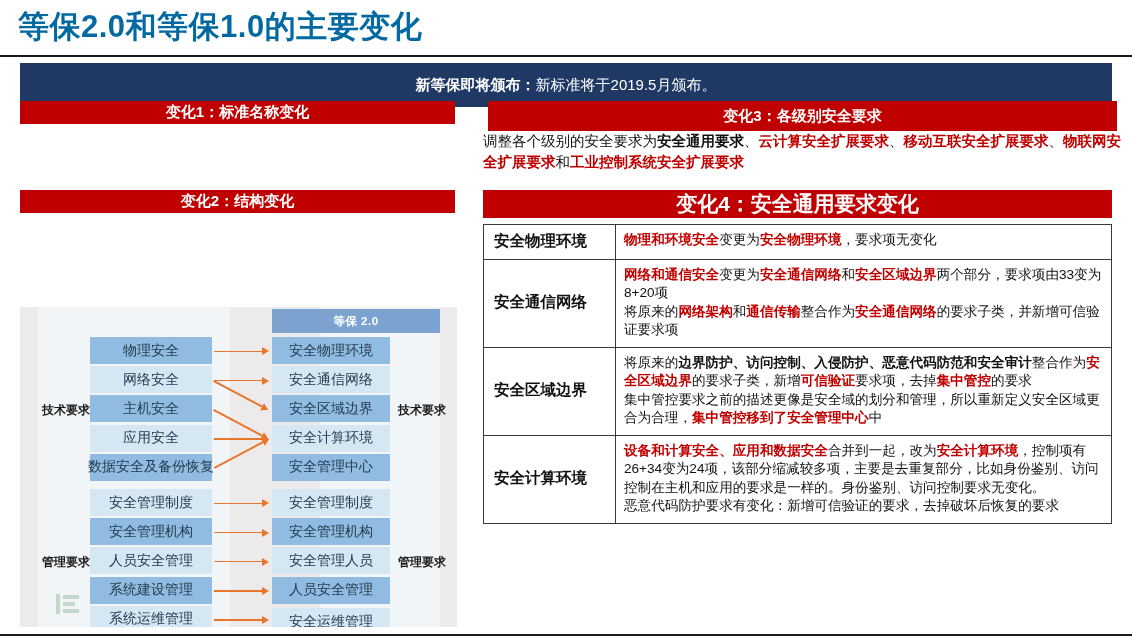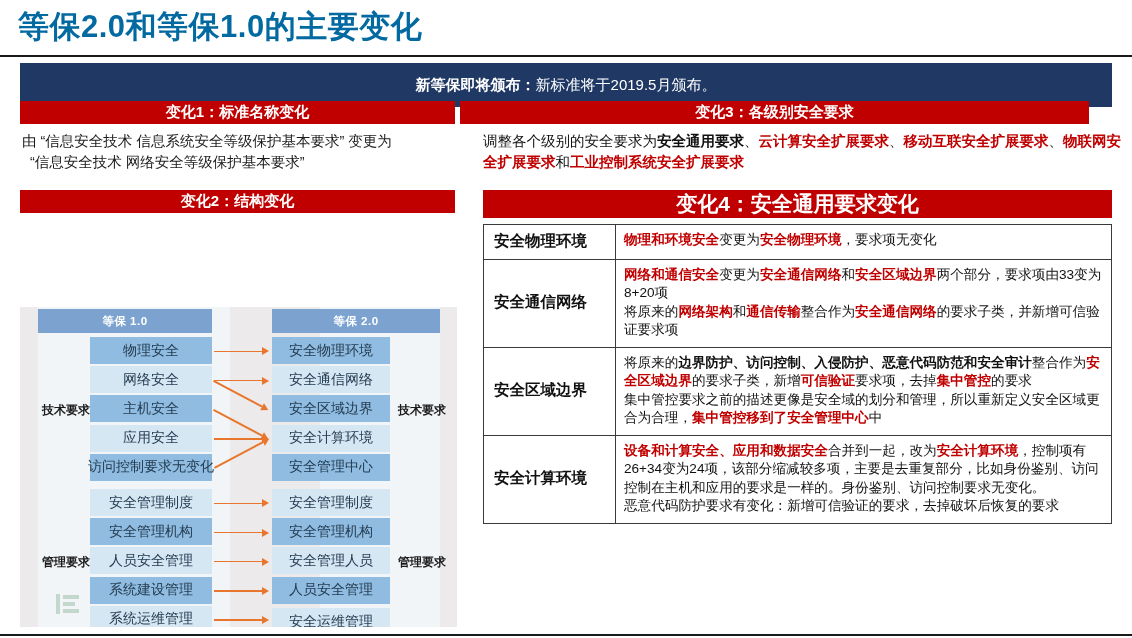--- a/index.html
+++ b/index.html
@@ -33,21 +33,21 @@
   .banner b { font-weight:700; }
 
   
   .redbar {
     position:absolute; background:#C00000; color:#fff;
     display:flex; align-items:center; justify-content:center;
     font-size:15px; font-weight:700; white-space:nowrap;
   }
   #bar-c1 { left:20px;  top:101px; width:435px; height:23px; }
   #bar-c2 { left:20px;  top:190px; width:435px; height:23px; }
-  #bar-c3 { left:460px; top:101px; width:629px; height:23px; }
+  #bar-c3 { left:488px; top:101px; width:629px; height:30px; }
   #bar-c4 { left:483px; top:190px; width:629px; height:28px; font-size:21px; }
 
   
   .para {
     position:absolute; font-size:14.5px; color:#1a1a1a; line-height:1.42;
   }
   #p-c1 { left:22px; top:131px; width:440px; }
   #p-c1 .l2 { padding-left:8px; }
   #p-c2 { left:22px; top:221px; width:436px; }
   #p-c3 { left:483px; top:131px; width:640px; font-size:14.5px; line-height:1.45; }
@@ -121,38 +121,33 @@
 
   <div class="title">等保2.0和等保1.0的主要变化</div>
   <div class="title-rule"></div>
 
   <div class="banner">
     <b>新等保即将颁布：</b>
       <span>新标准将于2019.5月颁布。</span>
   </div>
 
   <div class="redbar" id="bar-c1">变化1：标准名称变化</div>
-  <div class="para" id="p-c1">
-    <div>由 “信息安全技术  信息系统安全等级保护基本要求” 变更为</div>
-    <div class="l2">“信息安全技术  网络安全等级保护基本要求”</div>
-  </div>
 
   <div class="redbar" id="bar-c2">变化2：结构变化</div>
 
   <div class="diagram">
     <div class="dg-col-l"></div>
     <div class="dg-col-r"></div>
-    <div class="dg-head" id="dg-head-l">等保 1.0</div>
     <div class="dg-head" id="dg-head_r">等保 2.0</div>
     <div id="dg-cells">
         <div class="cell col-l dark" style="top: 30px;">物理安全</div>
         <div class="cell col-l light" style="top: 59.2px;">网络安全</div>
         <div class="cell col-l dark" style="top: 88.4px;">主机安全</div>
         <div class="cell col-l light" style="top: 117.6px;">应用安全</div>
-        <div class="cell col-l dark" style="top: 146.8px;">访问控制要求无变化</div>
+        <div class="cell col-l dark" style="top: 146.8px;">数据安全及备份恢复</div>
         <div class="cell col-l light" style="top: 182px;">安全管理制度</div>
         <div class="cell col-l dark" style="top: 211.2px;">安全管理机构</div>
         <div class="cell col-l light" style="top: 240.4px;">人员安全管理</div>
         <div class="cell col-l dark" style="top: 269.6px;">系统建设管理</div>
         <div class="cell col-l light" style="top: 298.8px;">系统运维管理</div>
         <div class="cell col-r dark" style="top: 30px;">安全物理环境</div>
         <div class="cell col-r light" style="top: 59.2px;">安全通信网络</div>
         <div class="cell col-r dark" style="top: 88.4px;">安全区域边界</div>
         <div class="cell col-r light" style="top: 117.6px;">安全计算环境</div>
         <div class="cell col-r dark" style="top: 146.8px;">安全管理中心</div>

